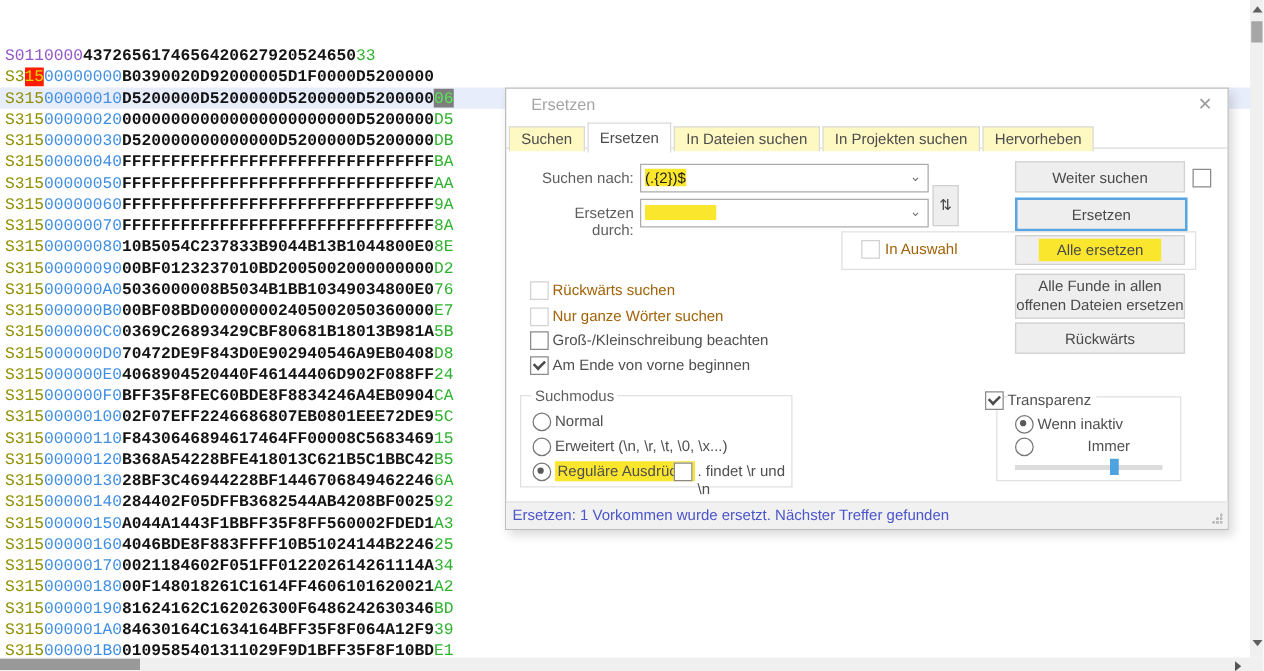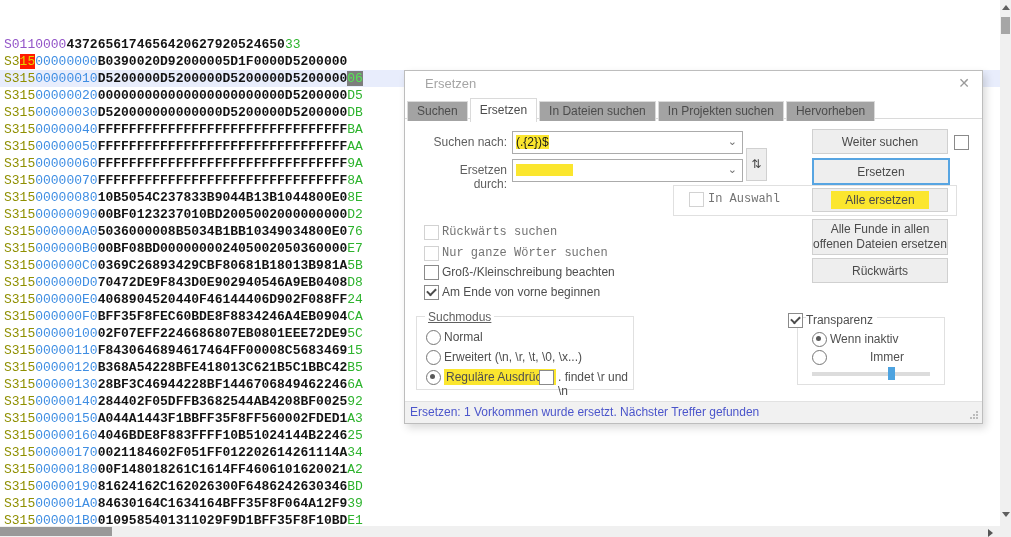--- a/index.html
+++ b/index.html
@@ -27,21 +27,21 @@
   .hsb{position:absolute;left:0;top:526px;width:1011px;height:11px;background:#f0f0f0;}
   .hsb .thumb{position:absolute;left:0;top:1px;width:112px;height:9px;background:#999999;}
   .arr.right{left:988px;top:3px;border-top:4px solid transparent;border-bottom:4px solid transparent;border-left:5px solid #555;}
   
   #dlg{position:absolute;left:404px;top:70px;width:577px;height:352px;background:#fff;
        border:1px solid #bdbdbd;box-shadow:3px 4px 8px rgba(0,0,0,.15);font-size:12px;color:#4a4a4a;}
   .dlg-title{position:absolute;left:20px;top:5px;font-size:13px;color:#a5a5a5;}
   .dlg-close{position:absolute;left:549px;top:2px;width:20px;height:20px;color:#9a9a9a;
              font-size:14px;text-align:center;line-height:20px;cursor:default;}
   .tabs{position:absolute;left:2px;top:27px;display:flex;align-items:flex-end;z-index:2;}
-  .tab{height:19px;line-height:19px;padding:0 9px;background:#a3a3a3;border:1px solid #dadada;
+  .tab{height:19px;line-height:19px;padding:0 9px;background:#fef9c3;border:1px solid #dadada;
        border-bottom:none;margin-right:2px;color:#4c4c4c;}
   .tab.active{height:23px;line-height:23px;background:#fff;margin-bottom:-1px;}
   .tabline{position:absolute;left:0;right:0;top:47px;border-top:1px solid #dadada;}
   .lbl{position:absolute;color:#5f5f5f;}
   .combo{position:absolute;width:229px;height:21px;border:1px solid #ababab;background:#fff;}
   .combo .val{position:absolute;left:3px;top:3px;font-size:12px;color:#1b1b1b;}
   .hl{background:#fbe62e;}
   .combo .chev{position:absolute;right:5px;top:3px;color:#707070;font-size:11px;}
   .ybar{position:absolute;left:3px;top:4px;width:57px;height:12px;background:#fbe62e;}
   .btn{position:absolute;background:#eeeeee;border:1px solid #d0d0d0;color:#4a4a4a;
@@ -50,23 +50,23 @@
   .btn.focus{border:2px solid #57a5e2;}
   .swap{position:absolute;left:341px;top:77px;width:19px;height:31px;background:#eee;
         border:1px solid #d0d0d0;color:#444;font-size:12px;text-align:center;line-height:31px;}
   .cb{position:absolute;width:13px;height:13px;border:1px solid #8a8a8a;background:#fff;}
   .cb.dis{border-color:#d2d2d2;}
   .cb.checked::after{content:"";position:absolute;left:2px;top:2px;width:7px;height:4px;
         border-left:2px solid #4c4c4c;border-bottom:2px solid #4c4c4c;transform:rotate(-45deg);}
   .rb{position:absolute;width:13px;height:13px;border:1px solid #767676;border-radius:50%;background:#fff;}
   .rb.on::after{content:"";position:absolute;left:3px;top:3px;width:5px;height:5px;border-radius:50%;background:#595959;}
   .optlbl{position:absolute;color:#4f4f4f;}
-  .optlbl.dis{color:#737373;font-family:Liberation Mono, monospace;}
+  .optlbl.dis{color:#a16207;}
   .gbox{position:absolute;border:1px solid #e0e0e0;}
-  .legend{position:absolute;top:-7px;background:#fff;padding:0 3px;color:#5f5f5f;text-decoration:underline;}
+  .legend{position:absolute;top:-7px;background:#fff;padding:0 3px;color:#5f5f5f;}
   .statusbar{position:absolute;left:0;right:0;top:330px;bottom:0;background:#f1f1f1;border-top:1px solid #e2e2e2;}
   .statustext{position:absolute;left:5px;top:3px;color:#4b55cb;font-size:12px;}
   .grip{position:absolute;right:4px;bottom:4px;width:9px;height:9px;
         background:
          radial-gradient(circle at 8px 2px,#bcbcbc 1.2px,transparent 1.4px),
          radial-gradient(circle at 8px 5px,#bcbcbc 1.2px,transparent 1.4px),
          radial-gradient(circle at 5px 5px,#bcbcbc 1.2px,transparent 1.4px),
          radial-gradient(circle at 8px 8px,#bcbcbc 1.2px,transparent 1.4px),
          radial-gradient(circle at 5px 8px,#bcbcbc 1.2px,transparent 1.4px),
          radial-gradient(circle at 2px 8px,#bcbcbc 1.2px,transparent 1.4px);}

